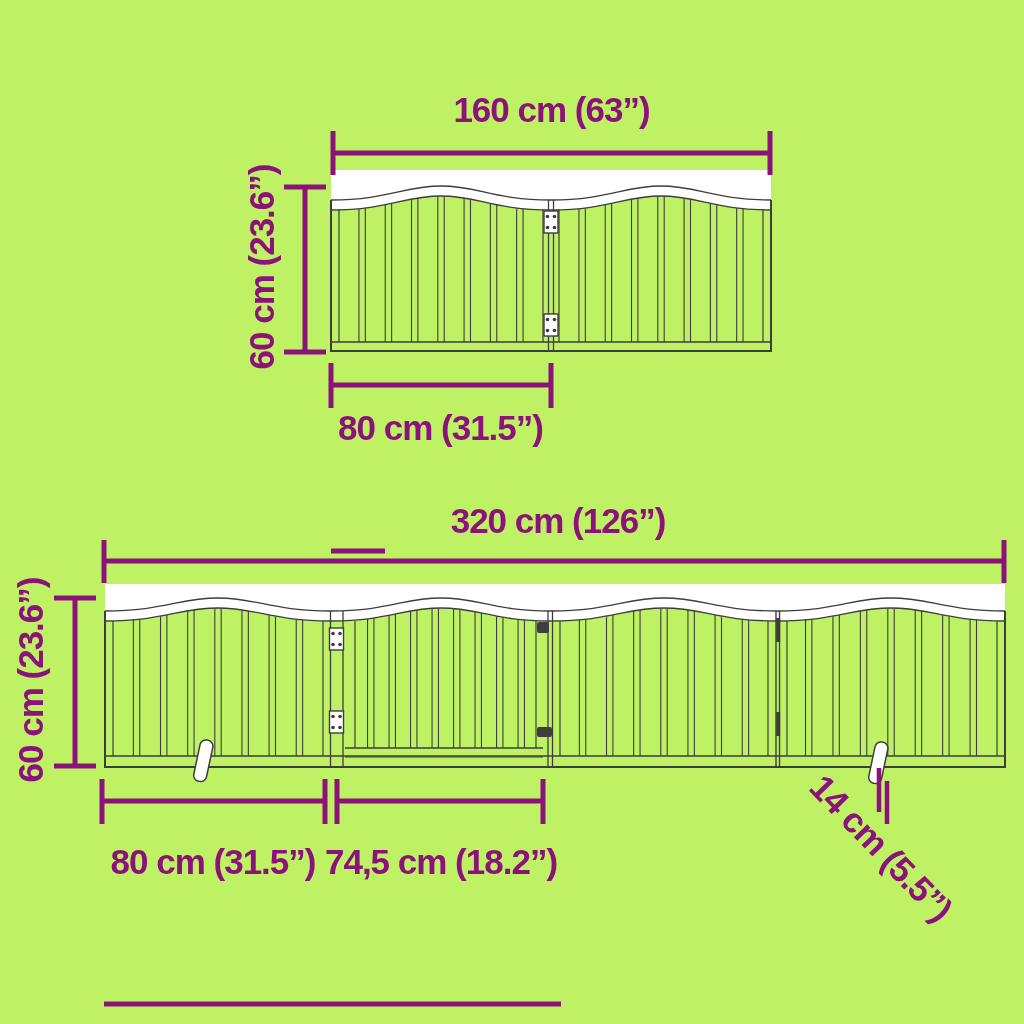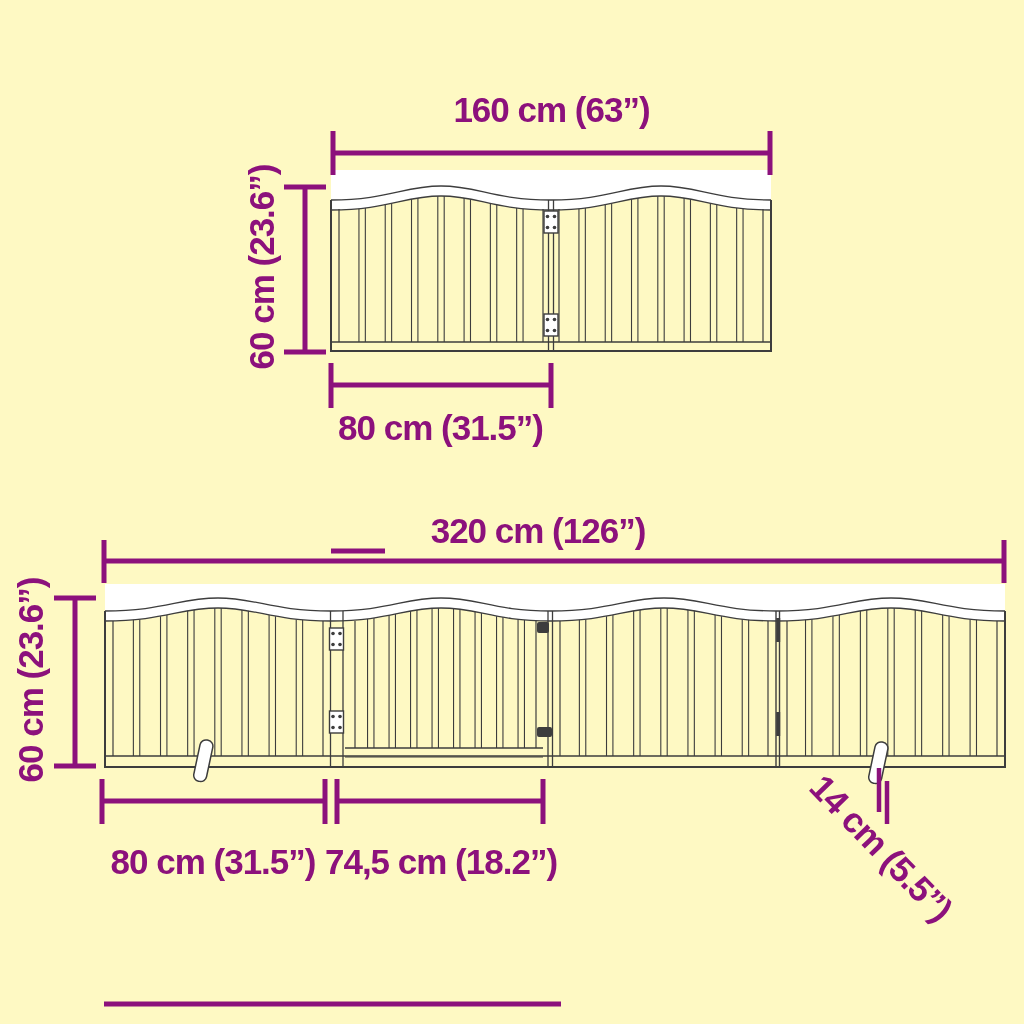--- a/index.html
+++ b/index.html
@@ -1,17 +1,17 @@
 <!DOCTYPE html>
 <html><head>
 <meta charset="utf-8">
 <style>
   html,body{margin:0;padding:0;background:#ffffff;}
   .stage{
-    position:relative;width:1024px;height:1024px;background:#fef9c3;
+    position:relative;width:1024px;height:1024px;background:#bef264;
     overflow:hidden;font-family:"Liberation Sans",sans-serif;
   }
   #gate-svg{position:absolute;left:0;top:0;}
   .dim-label{
     position:absolute;font-weight:bold;font-size:35px;line-height:40px;
     letter-spacing:-1px;text-align:center;white-space:nowrap;
   }
   .rot-ccw{transform:rotate(-90deg);}
   .rot-diag{transform:rotate(46deg);}
 </style>
@@ -211,21 +211,21 @@
       <line x1="879" y1="768" x2="879" y2="812" stroke="#8C117C" stroke-width="4.5"></line>
       <line x1="887" y1="781" x2="887" y2="824" stroke="#8C117C" stroke-width="4.5"></line>
     </svg>
 
   <div class="dim-label" style="left: 333px; top: 90px; width: 437px; color: rgb(140, 17, 124);">160 cm (63”)</div>
 
   <div class="dim-label rot-ccw" style="left: 102px; top: 247px; width: 320px; color: rgb(140, 17, 124);">60 cm (23.6”)</div>
 
   <div class="dim-label" style="left: 330px; top: 408px; width: 221px; color: rgb(140, 17, 124);">80 cm (31.5”)</div>
 
-  <div class="dim-label" style="left: 88px; top: 501px; width: 900px; color: rgb(140, 17, 124); margin-top: 10px;">320 cm (126”)</div>
+  <div class="dim-label" style="left: 108px; top: 501px; width: 900px; color: rgb(140, 17, 124);">320 cm (126”)</div>
 
   <div class="dim-label rot-ccw" style="left: -129px; top: 660px; width: 320px; color: rgb(140, 17, 124);">60 cm (23.6”)</div>
 
   <div class="dim-label" style="left: 90px; top: 842px; width: 246px; color: rgb(140, 17, 124);">80 cm (31.5”)</div>
 
   <div class="dim-label" style="left: 318px; top: 842px; width: 246px; color: rgb(140, 17, 124);">74,5 cm (18.2”)</div>
 
   <div class="dim-label rot-diag" style="left: 761px; top: 828px; width: 240px; color: rgb(140, 17, 124);">14 cm (5.5”)</div>
 
 </div>

